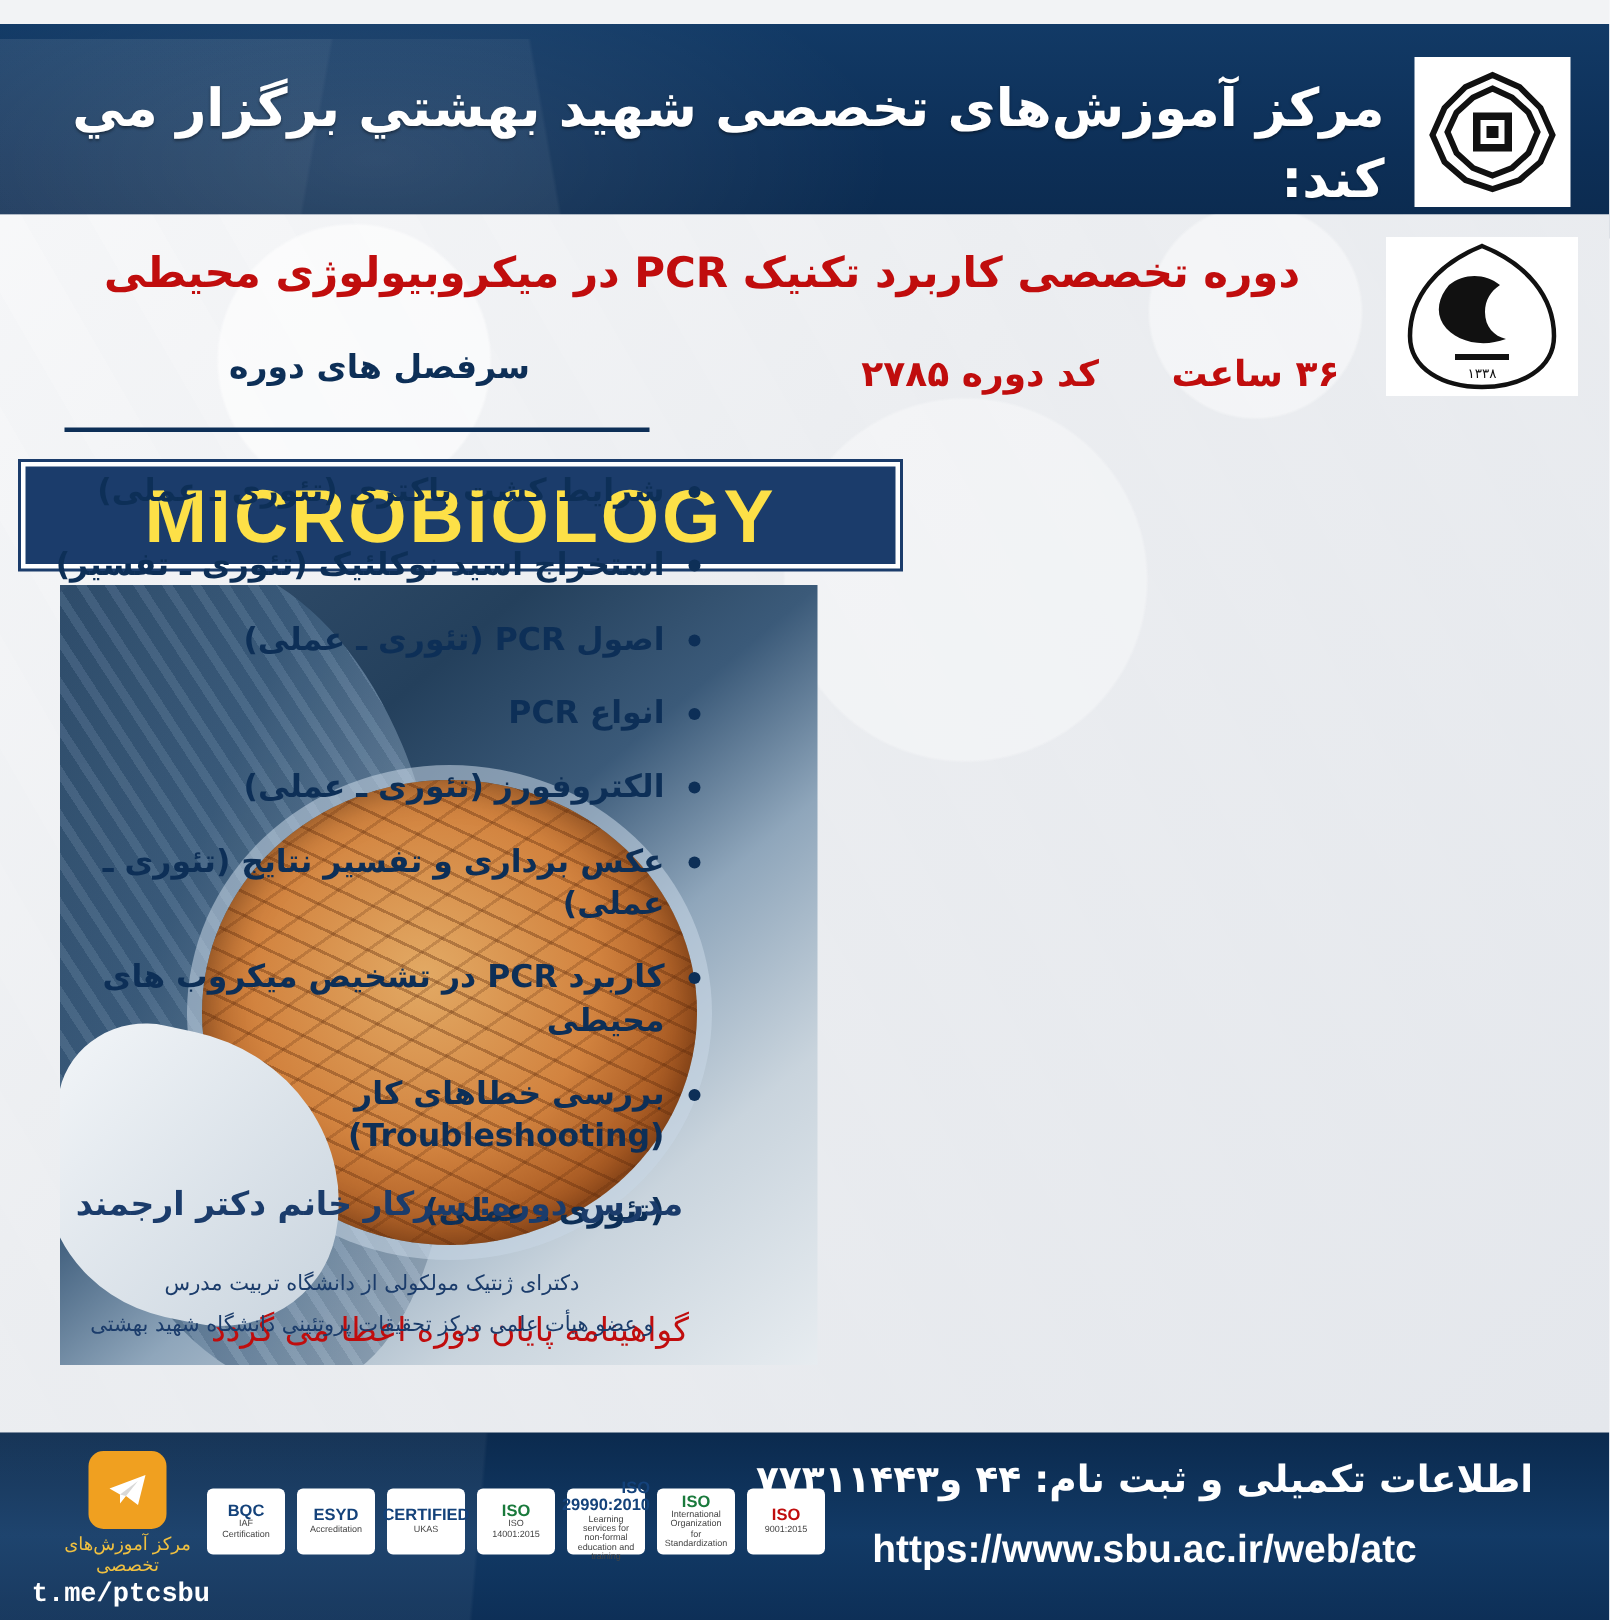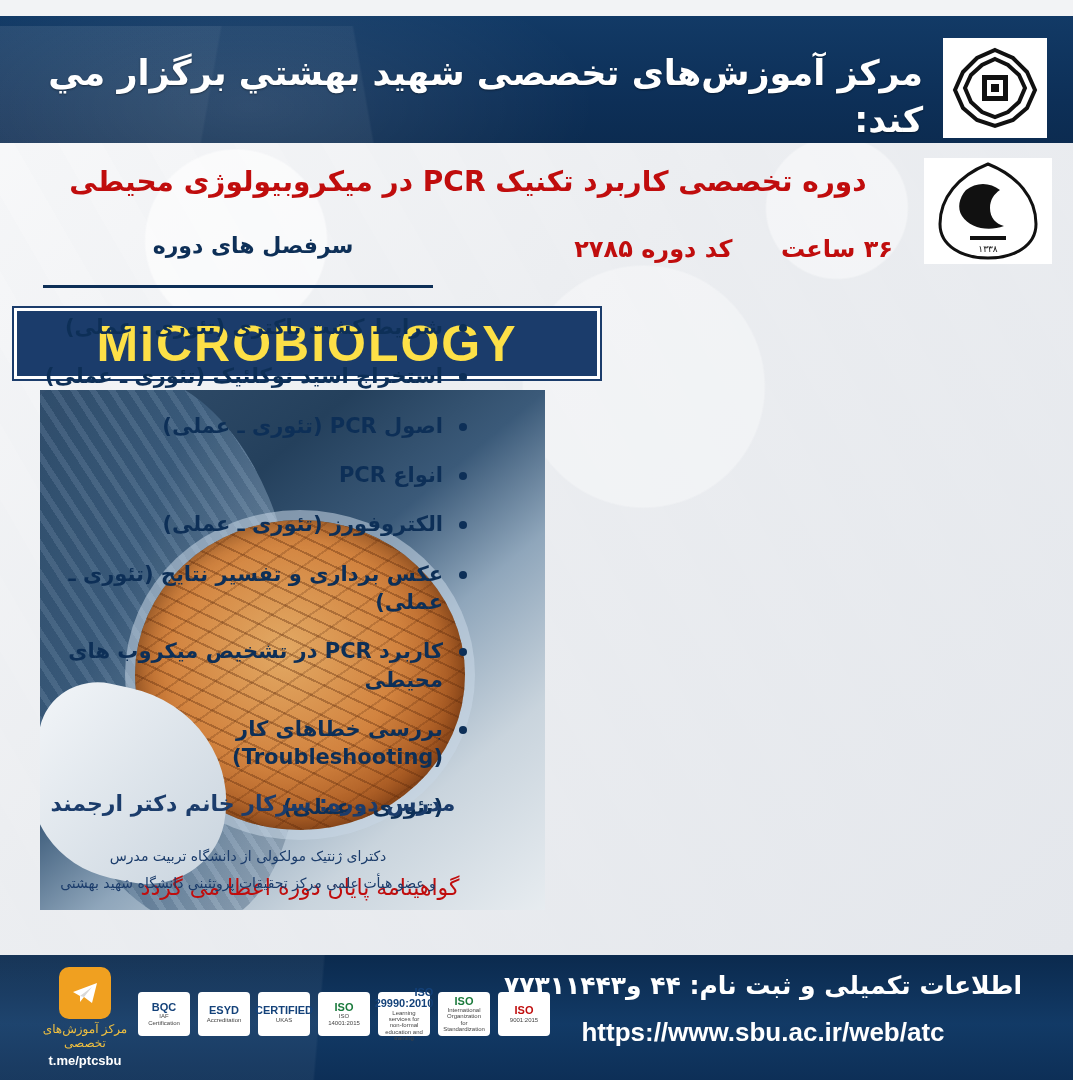--- a/index.html
+++ b/index.html
@@ -202,22 +202,22 @@
     position:absolute;left:30px;top:12px;width:110px;text-align:center;
   }
   .tg-icon{
     width:52px;height:52px;margin:0 auto;border-radius:10px;
     background:#f0a020;display:flex;align-items:center;justify-content:center;
   }
   .tg-label{
     color:#f0c040;font-size:12px;margin-top:3px;font-family:"Liberation Sans",sans-serif;
   }
   .tg-handle{
-    color:#ffffff;font-size:13px;margin-top:3px;font-weight:bold;
-    font-family:Liberation Sans, sans-serif;
+    color:#ffffff;font-size:18px;margin-top:3px;font-weight:bold;
+    font-family:Liberation Mono, monospace;
   }
   .iso-row{
     position:absolute;left:150px;top:28px;width:400px;height:62px;
     display:flex;align-items:center;gap:8px;
   }
   .iso-badge{
     height:44px;min-width:52px;background:#ffffff;border-radius:4px;
     display:flex;flex-direction:column;align-items:center;justify-content:center;
     padding:2px 5px;box-sizing:border-box;
   }
@@ -281,21 +281,21 @@
     <div class="micro-photo">
       <div class="glove"></div>
       <div class="dish"></div>
       <div class="cuff"></div>
     </div>
 
     <div class="cert-note">گواهینامه پایان دوره اعطا می گردد</div>
 
     <ul class="syllabus">
       <li>شرایط کشت باکتری (تئوری ـ عملی)</li>
-      <li>استخراج اسید نوکلئیک (تئوری ـ عملی)</li>
+      <li>استخراج اسید نوکلئیک (تئوری ـ تفسیر)</li>
       <li>اصول PCR (تئوری ـ عملی)</li>
       <li>انواع PCR</li>
       <li>الکتروفورز (تئوری ـ عملی)</li>
       <li>عکس برداری و تفسیر نتایج (تئوری ـ عملی)</li>
       <li>کاربرد PCR در تشخیص میکروب های محیطی</li>
       <li>بررسی خطاهای کار (Troubleshooting)</li>
       <li class="cont">(تئوری ـ عملی)</li>
     </ul>
 
     <div class="instructor">مدرس دوره: سرکار خانم دکتر ارجمند</div>

